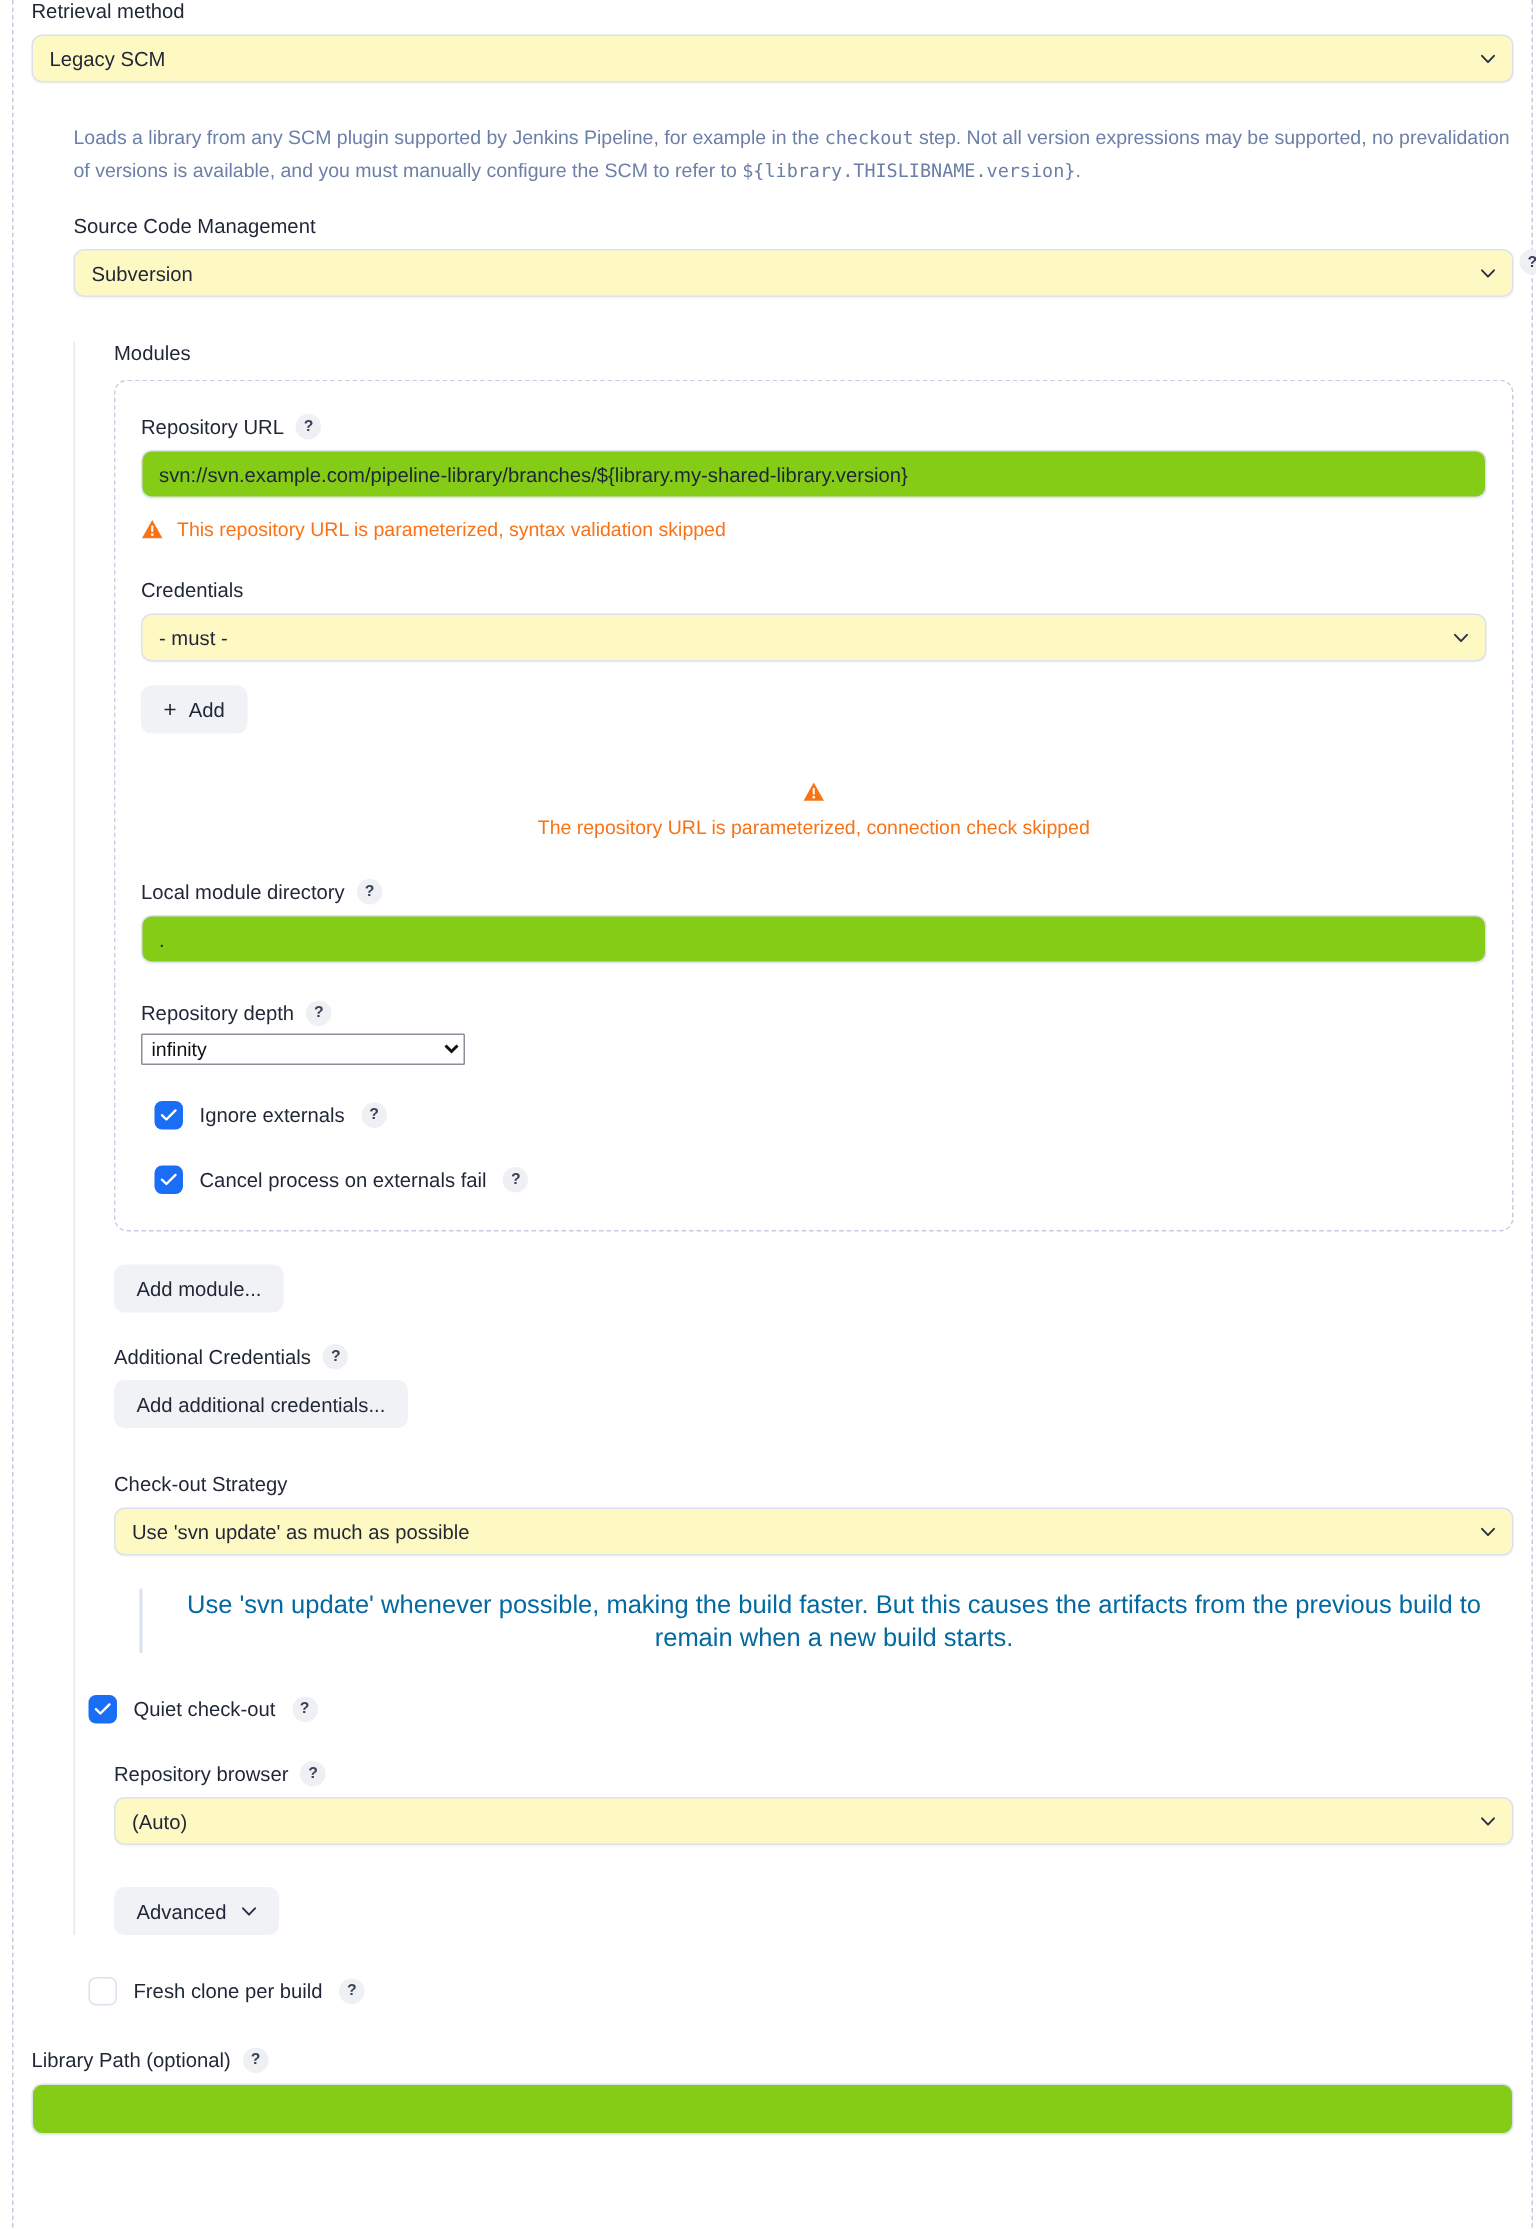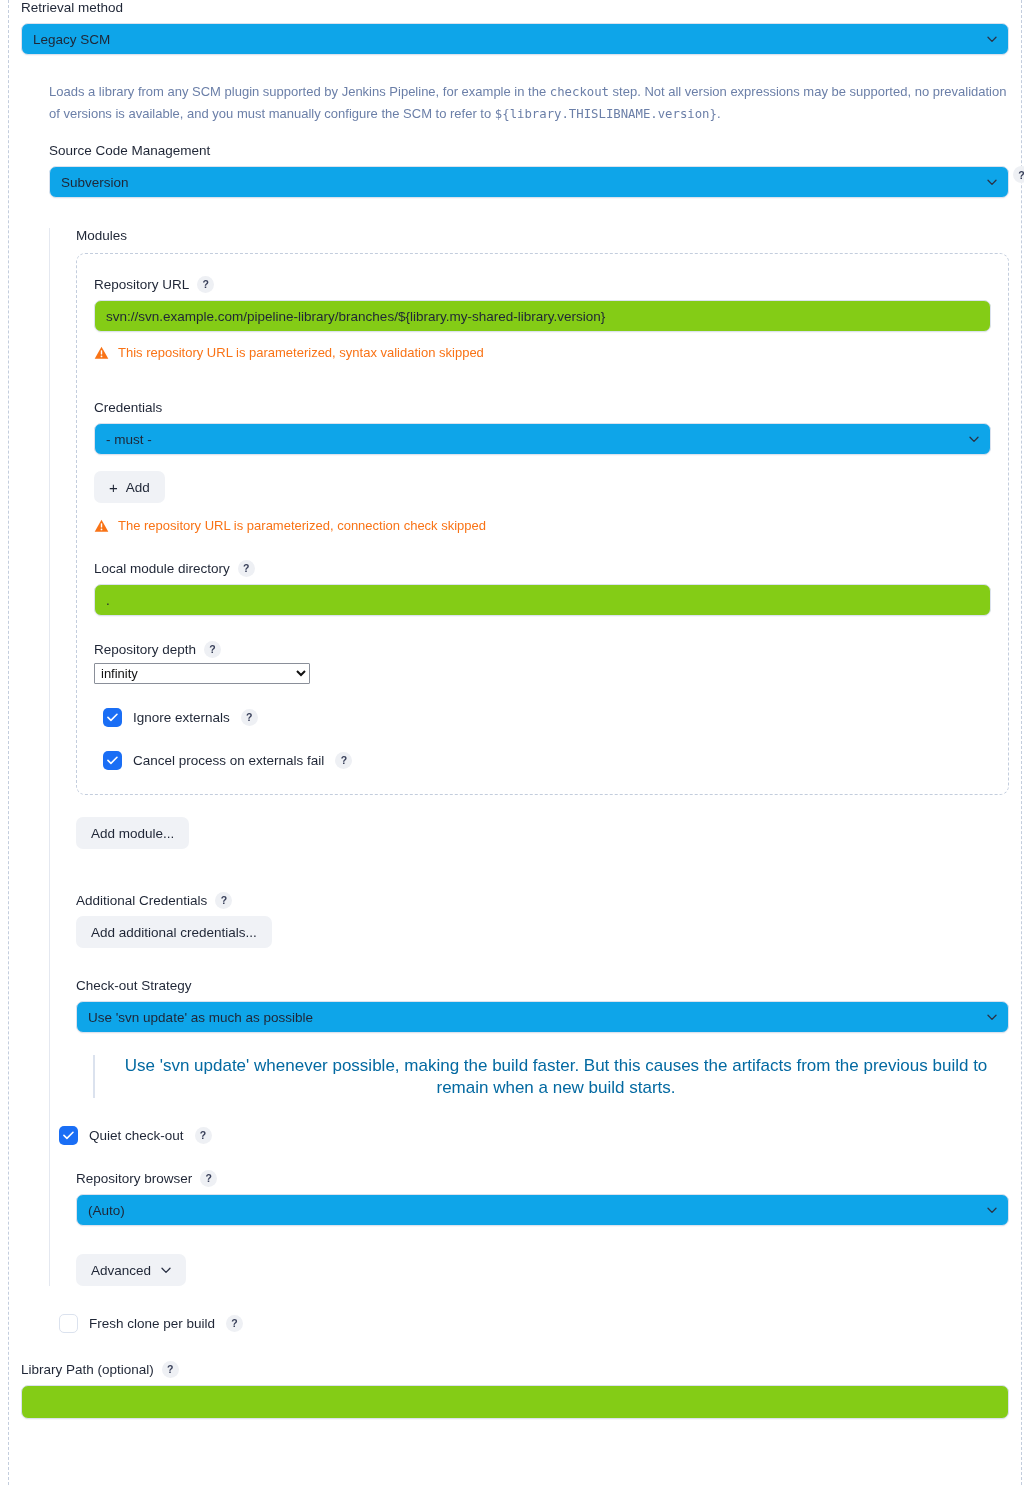--- a/index.html
+++ b/index.html
@@ -51,21 +51,21 @@
     cursor: pointer;
   }
 
   
   .jselect {
     position: relative;
     width: 100%;
     height: 32px;
     border: 1px solid #dbe2ee;
     border-radius: 7px;
-    background: #0ea5e9;
+    background: #fef9c3;
     display: flex;
     align-items: center;
     padding: 0 34px 0 11px;
     font-size: 13.5px;
     color: #1f2636;
     cursor: pointer;
     box-shadow: 0 1px 1px rgba(30,40,70,0.035);
   }
   .jselect .chev {
     position: absolute;
@@ -267,40 +267,40 @@
             <svg viewBox="0 0 16 15" width="15" height="14">
                 <path d="M8 0.8 L15.3 13.7 L0.7 13.7 Z" fill="#f97316"></path>
                 <rect x="7.25" y="4.6" width="1.5" height="4.6" rx="0.6" fill="#fff"></rect>
                 <circle cx="8" cy="11.2" r="0.95" fill="#fff"></circle>
               </svg>
           </span>
           <span>This repository URL is parameterized, syntax validation skipped</span>
         </div>
 
         
-        <div class="label" style="margin-top: 39px;">
+        <div class="label" style="margin-top: 25px;">
           <span>Credentials</span>
         </div>
         <div class="jselect">
           <span>- must -</span>
           <span class="chev">
             <svg viewBox="0 0 10 7" width="10" height="7">
                 <path d="M1 1.2 L5 5.4 L9 1.2" fill="none" stroke="#2b3245" stroke-width="1.3" stroke-linecap="round" stroke-linejoin="round"></path>
               </svg>
           </span>
         </div>
 
         <div style="margin-top: 16px;">
           <button class="btn">
             <span class="plus">+</span>
             <span>Add</span>
           </button>
         </div>
 
-        <div class="warn" style="margin-top: 15px;">
+        <div class="warn" style="margin-top: 32px; flex-direction: column;">
           <span class="tri">
             <svg viewBox="0 0 16 15" width="15" height="14">
                 <path d="M8 0.8 L15.3 13.7 L0.7 13.7 Z" fill="#f97316"></path>
                 <rect x="7.25" y="4.6" width="1.5" height="4.6" rx="0.6" fill="#fff"></rect>
                 <circle cx="8" cy="11.2" r="0.95" fill="#fff"></circle>
               </svg>
           </span>
           <span>The repository URL is parameterized, connection check skipped</span>
         </div>
 
@@ -341,21 +341,21 @@
         </div>
 
       </div>
 
       <div style="margin-top: 22px;">
         <button class="btn">
           <span>Add module...</span>
         </button>
       </div>
 
-      <div class="label" style="margin-top: 43px;">
+      <div class="label" style="margin-top: 21px;">
         <span>Additional Credentials</span>
         <span class="help">?</span>
       </div>
       <div style="margin-top: 6px;">
         <button class="btn">
           <span>Add additional credentials...</span>
         </button>
       </div>
 
       <div class="label" style="margin-top: 30px;">

